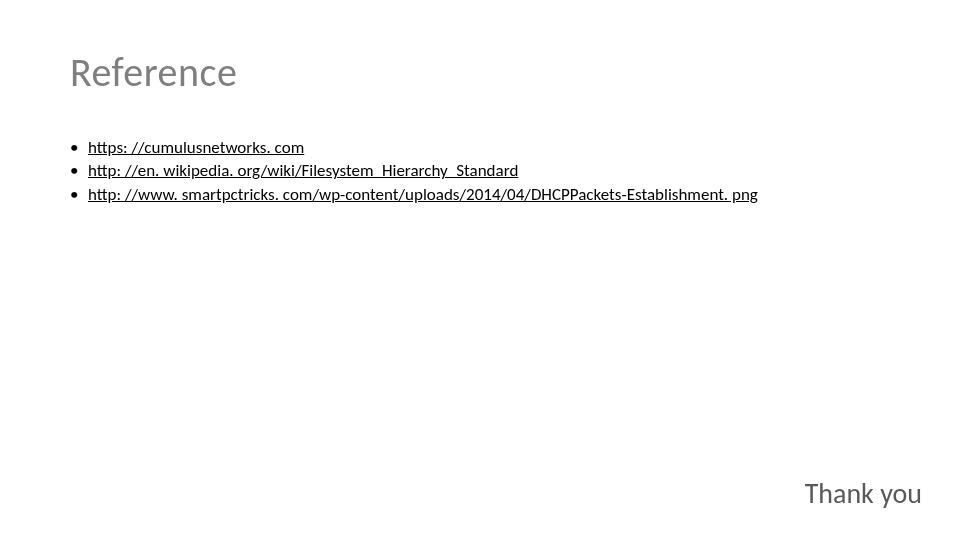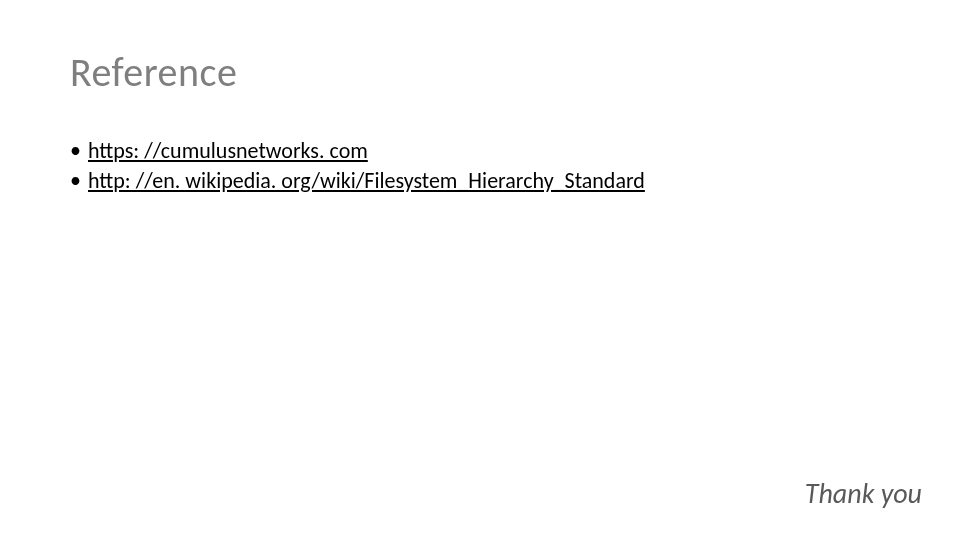--- a/index.html
+++ b/index.html
@@ -1,29 +1,30 @@
 <!DOCTYPE html>
 <html><head>
 <meta charset="utf-8">
 <style>
   * { margin: 0; padding: 0; box-sizing: border-box; border-radius: 8px; }
   html, body { width: 960px; height: 540px; background: #fff; font-family: "Segoe UI", "Calibri", Arial, sans-serif; color: #000; }
   .slide { position: relative; width: 960px; height: 540px; padding: 48px 70px 40px 70px; }
   .title { font-size: 40px; font-weight: 400; color: #7f7f7f; margin-bottom: 40px; letter-spacing: 0.5px; }
   .refs { list-style: none; }
-  .refs li { font-size: 22px; line-height: 1.25; color: #000; margin-bottom: 2px; position: relative; padding-left: 18px; }
+  .refs li { font-size: 17px; line-height: 1.25; color: #000; margin-bottom: 2px; position: relative; padding-left: 18px; }
   .refs li::before { content: "•"; position: absolute; left: 0; top: 0; }
   .refs a { color: #000; text-decoration: underline; }
-  .footer { position: absolute; right: 38px; bottom: 30px; text-align: right; font-size: 28px; color: #595959; line-height: 1.1; font-style: italic; }
+  .footer { position: absolute; right: 38px; bottom: 30px; text-align: right; font-size: 28px; color: #595959; line-height: 1.1; }
 </style>
 </head>
 <body>
 
 <div class="slide">
   <h1 class="title">Reference</h1>
   <ul class="refs">
     <li><a>https: //cumulusnetworks. com</a></li>
     <li><a>http: //en. wikipedia. org/wiki/Filesystem_Hierarchy_Standard</a></li>
+    <li><a>http: //www. smartpctricks. com/wp-content/uploads/2014/04/DHCPPackets-Establishment. png</a></li>
   </ul>
   <div class="footer">
     <div>Thank you</div>
   </div>
 </div>
 
 </body></html>

